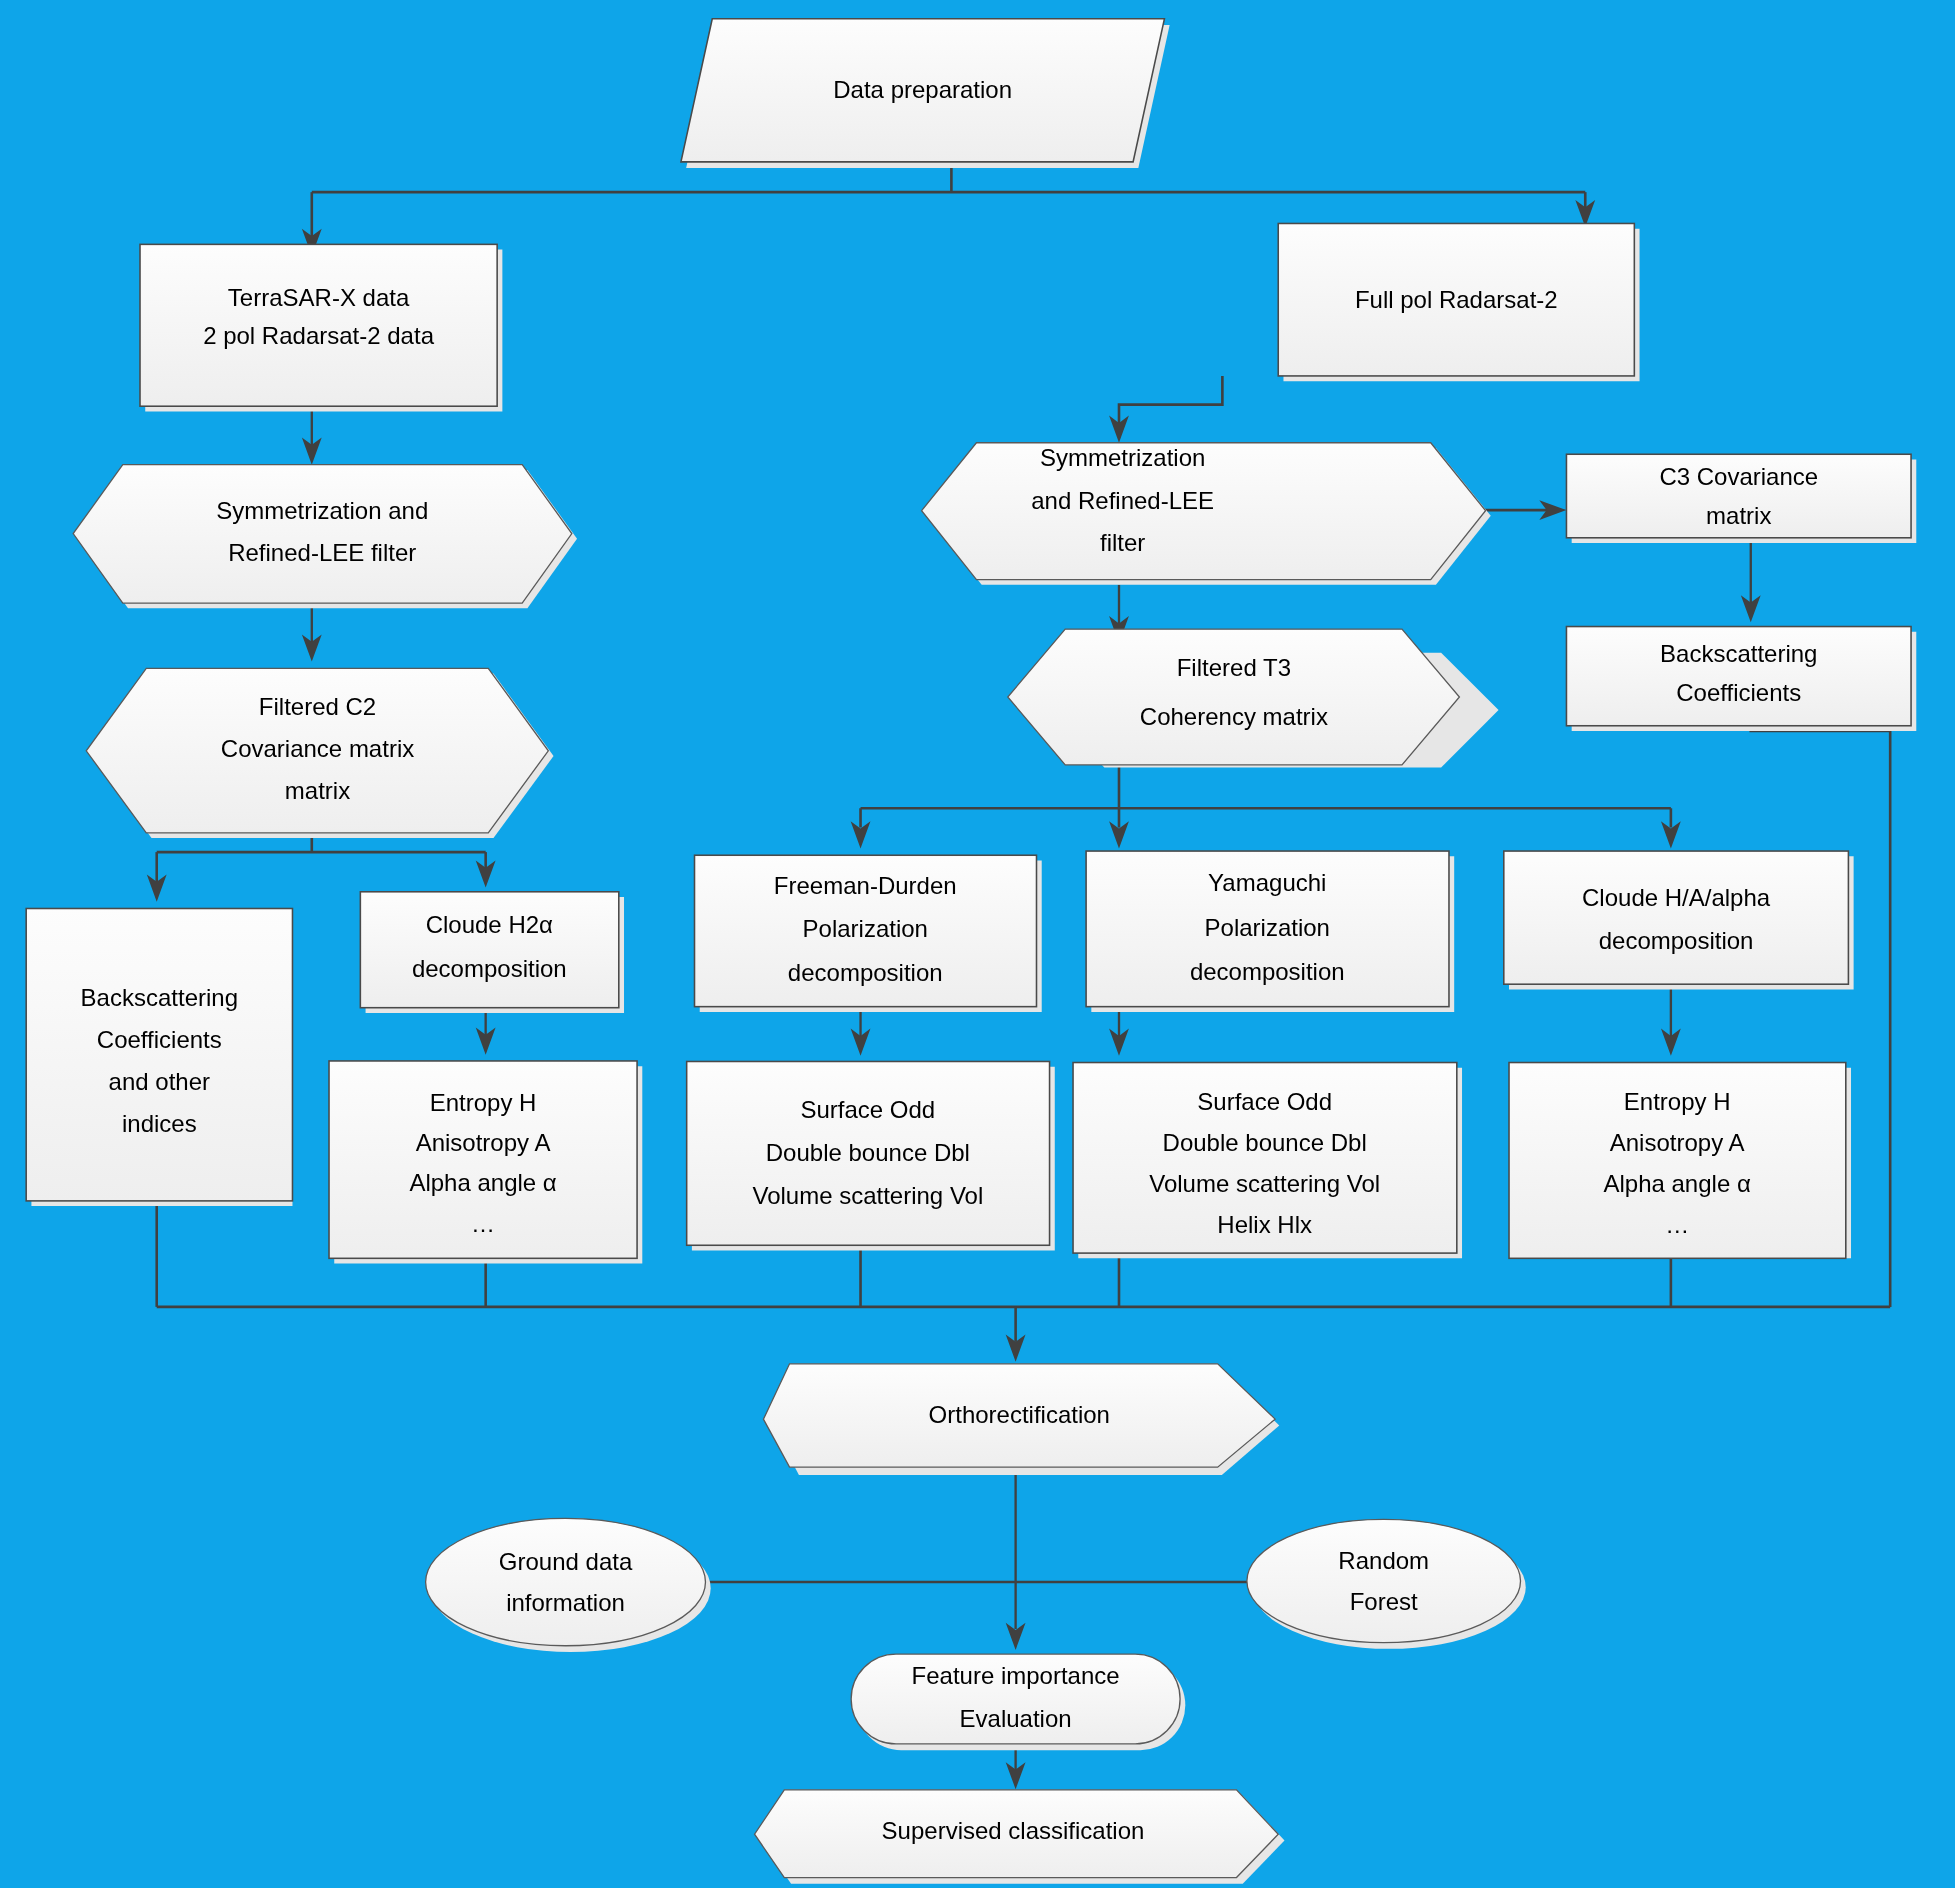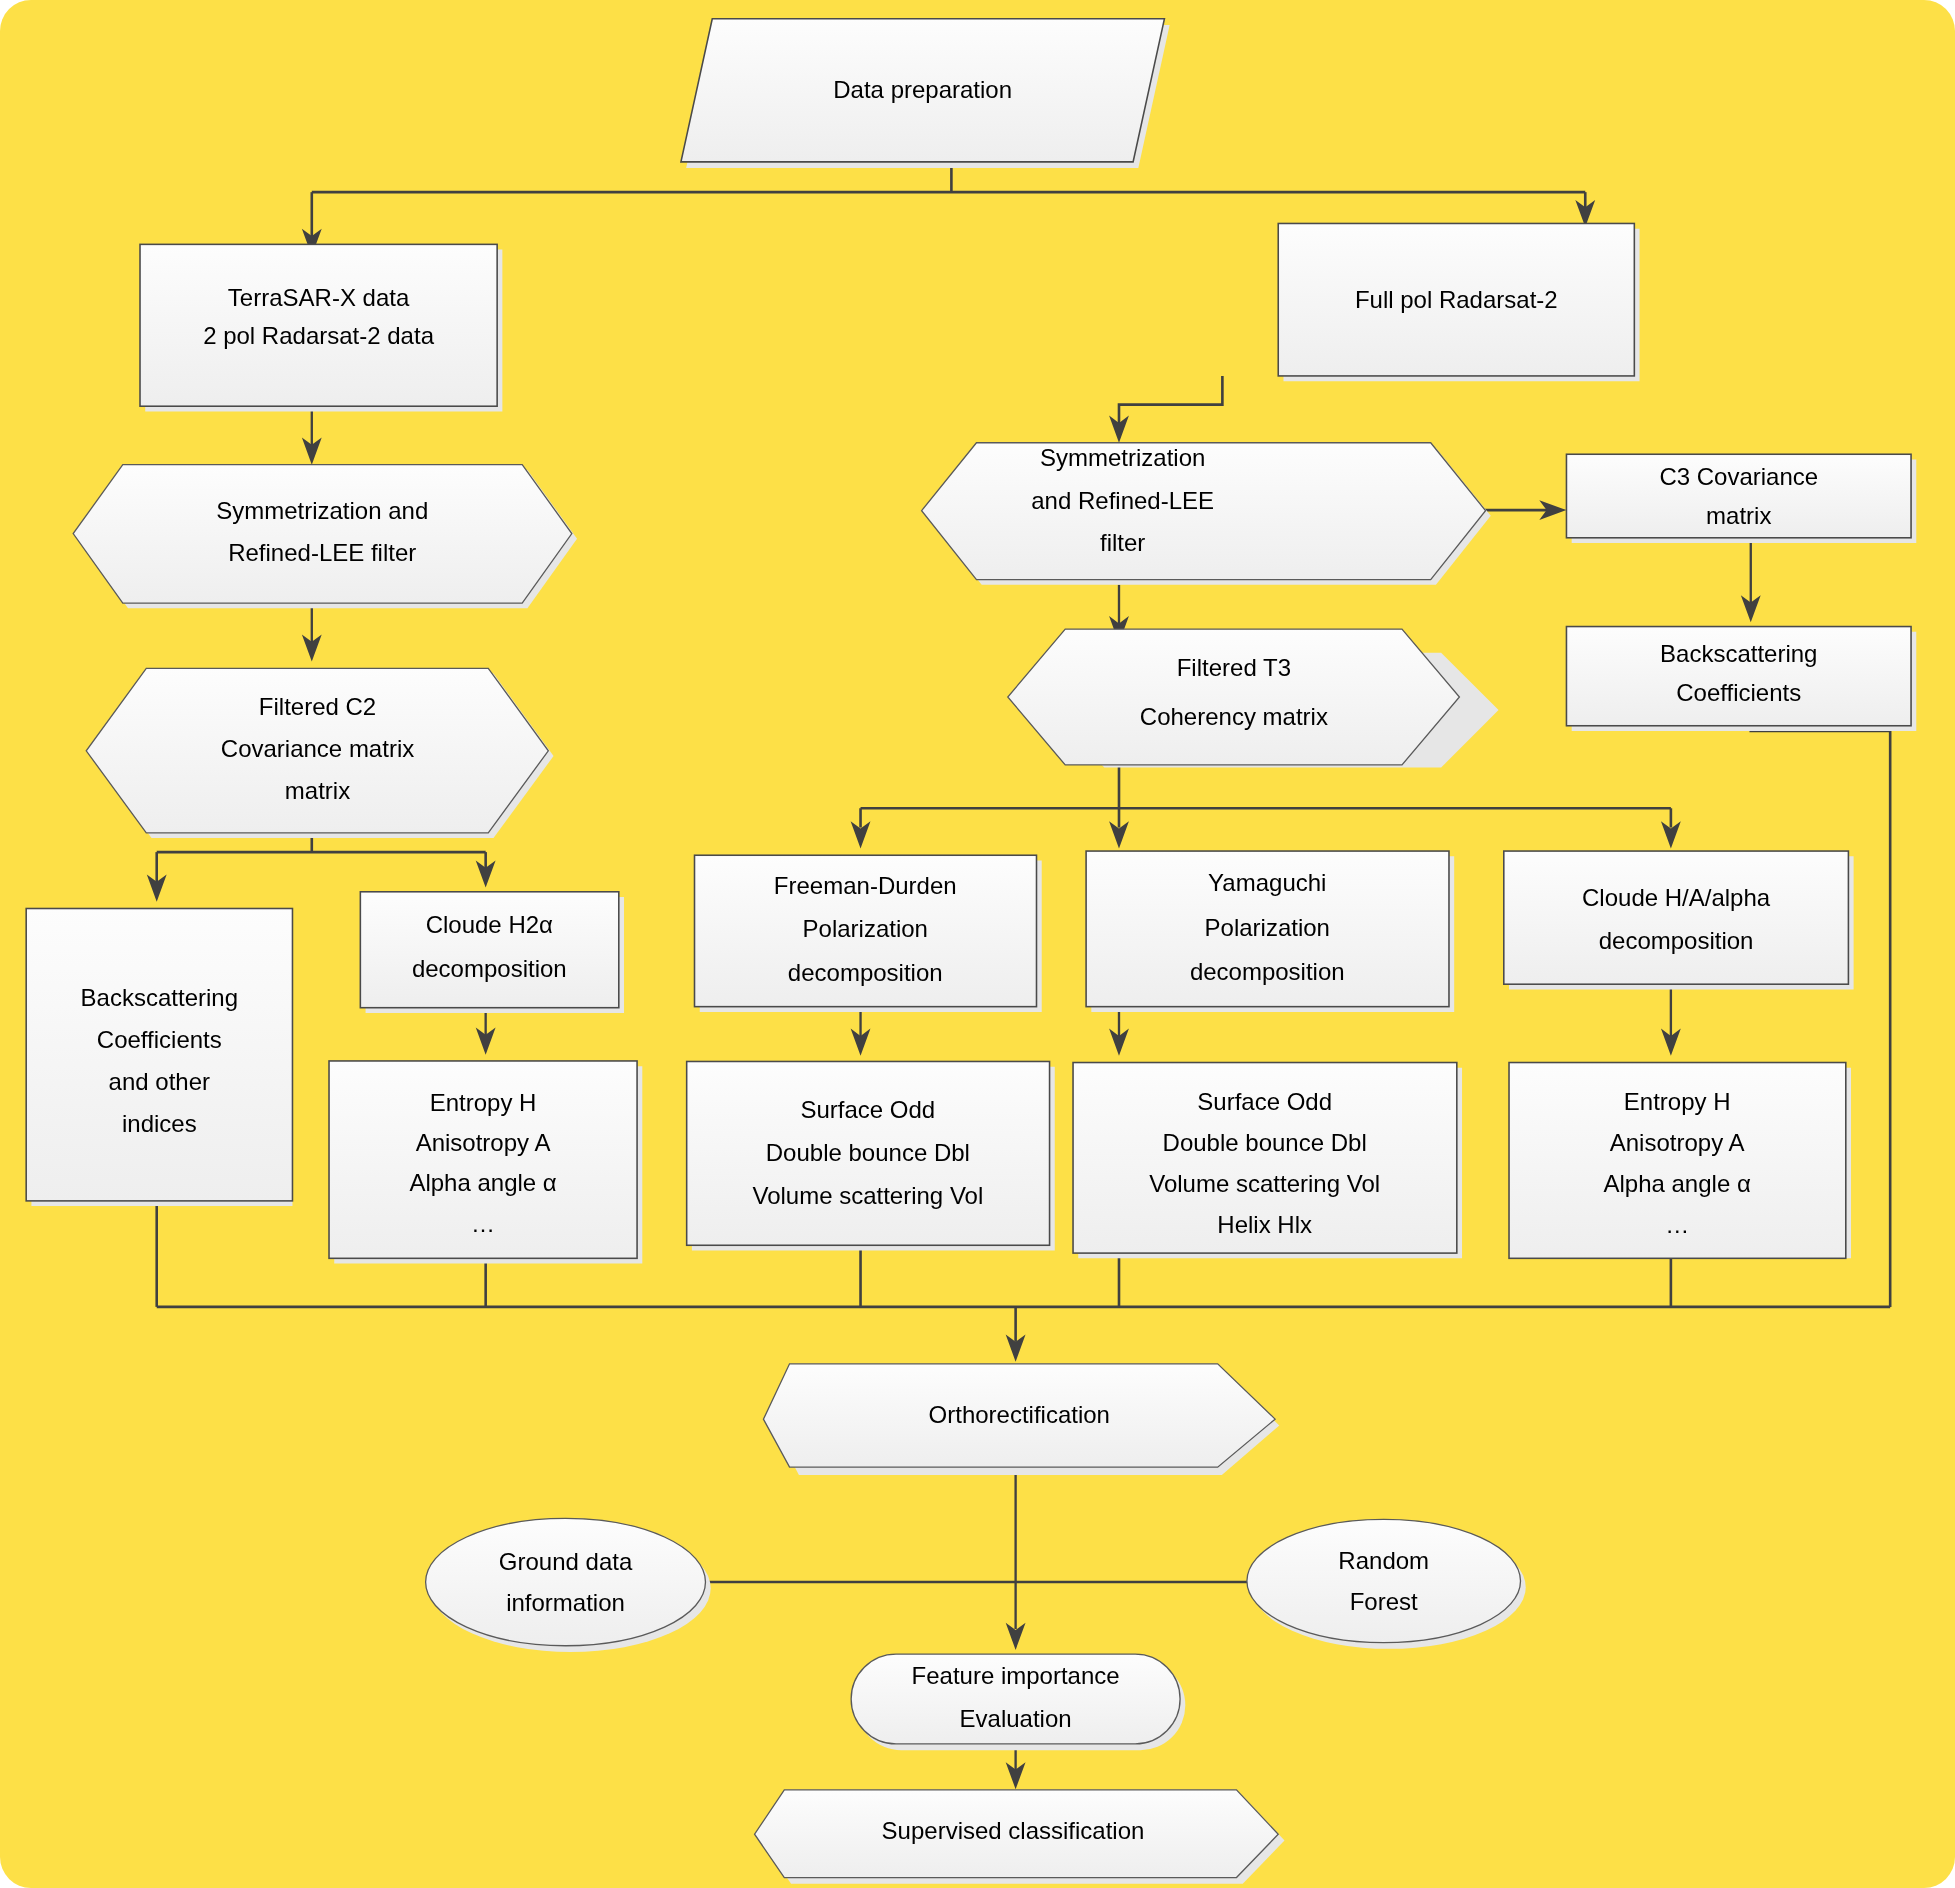--- a/index.html
+++ b/index.html
@@ -1,17 +1,17 @@
 <!DOCTYPE html>
 <html style="font-size:8.4px"><head>
 <meta charset="utf-8">
 <style>
   html,body{margin:0;padding:0;background:#ffffff;}
   body{font-family:"Liberation Sans", sans-serif;}
-  #stage{position:relative;width:1955px;height:1888px;background:#fde047;overflow:hidden;border-radius:31px;}
+  #stage{position:relative;width:1955px;height:1888px;background:#0ea5e9;overflow:hidden;}
   svg{position:absolute;left:0;top:0;width:1955px;height:1888px;}
   .nodeLabel{
     font-family:"Liberation Sans", sans-serif;
     font-size:46px;
     fill:#000000;
     text-anchor:middle;
     dominant-baseline:middle;
   }
   .shapeFill{ fill:url(#gradBox); stroke:#4a4a4a; stroke-width:3; }
   .shapeFillThin{ fill:url(#gradBox); stroke:#5a5a5a; stroke-width:2.5; }

